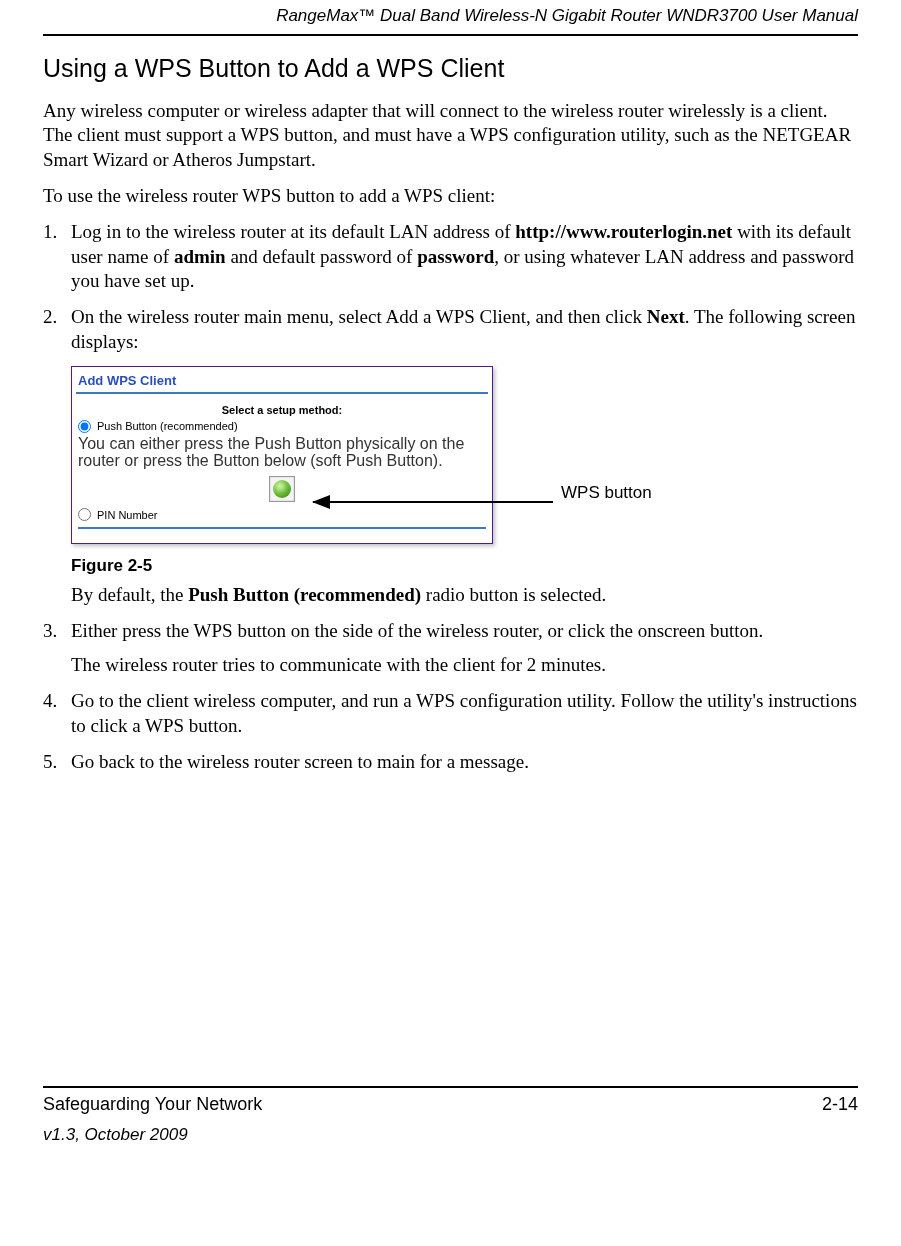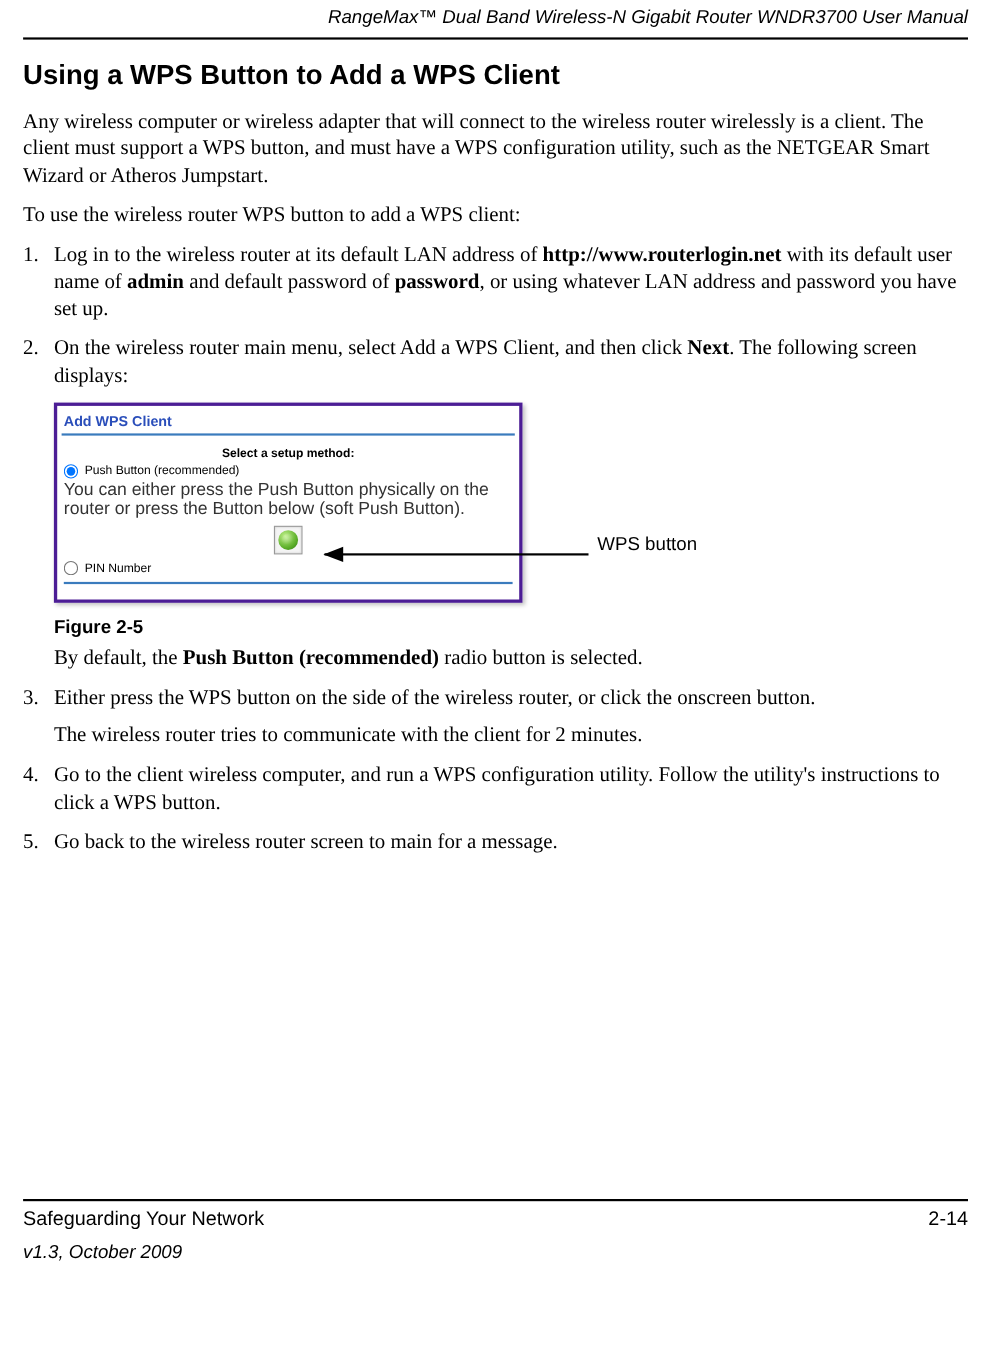--- a/index.html
+++ b/index.html
@@ -5,38 +5,38 @@
   body {
     font-family: "Times New Roman", Times, serif;
     font-size: 19px;
     color: #000;
     margin: 0;
     padding: 0;
     background: #fff;
     width: 901px;
   }
   .page {
-    padding: 0 21px;
+    padding: 0 43px;
   }
   .header-title {
     font-family: Arial, Helvetica, sans-serif;
     font-style: italic;
     font-size: 17px;
     text-align: right;
     margin-top: 6px;
     margin-bottom: 8px;
   }
   .top-rule {
     border: none;
     border-top: 2px solid #000;
     margin: 0 0 18px 0;
   }
   .section-title {
     font-family: Arial, Helvetica, sans-serif;
-    font-weight: bold;
+    font-weight: normal;
     font-size: 25px;
     margin: 10px 0 16px 0;
   }
   p {
     margin: 0 0 12px 0;
     line-height: 1.28;
   }
   ol {
     padding-left: 0;
     margin: 0 0 12px 0;
@@ -62,21 +62,21 @@
   .figure-row {
     display: flex;
     align-items: center;
     margin-left: 28px;
     margin-top: 10px;
     margin-bottom: 8px;
   }
   .panel-wrap {
     width: 420px;
     background: #fff;
-    border: 3px solid #4c1d95;
+    border: 1px solid #4c1d95;
     box-shadow: 2px 2px 4px rgba(0,0,0,0.25);
     font-family: Arial, Helvetica, sans-serif;
   }
   .panel-title {
     color: #2a4eba;
     font-weight: bold;
     font-size: 13px;
     padding: 6px 6px 4px 6px;
   }
   .panel-title-underline {

